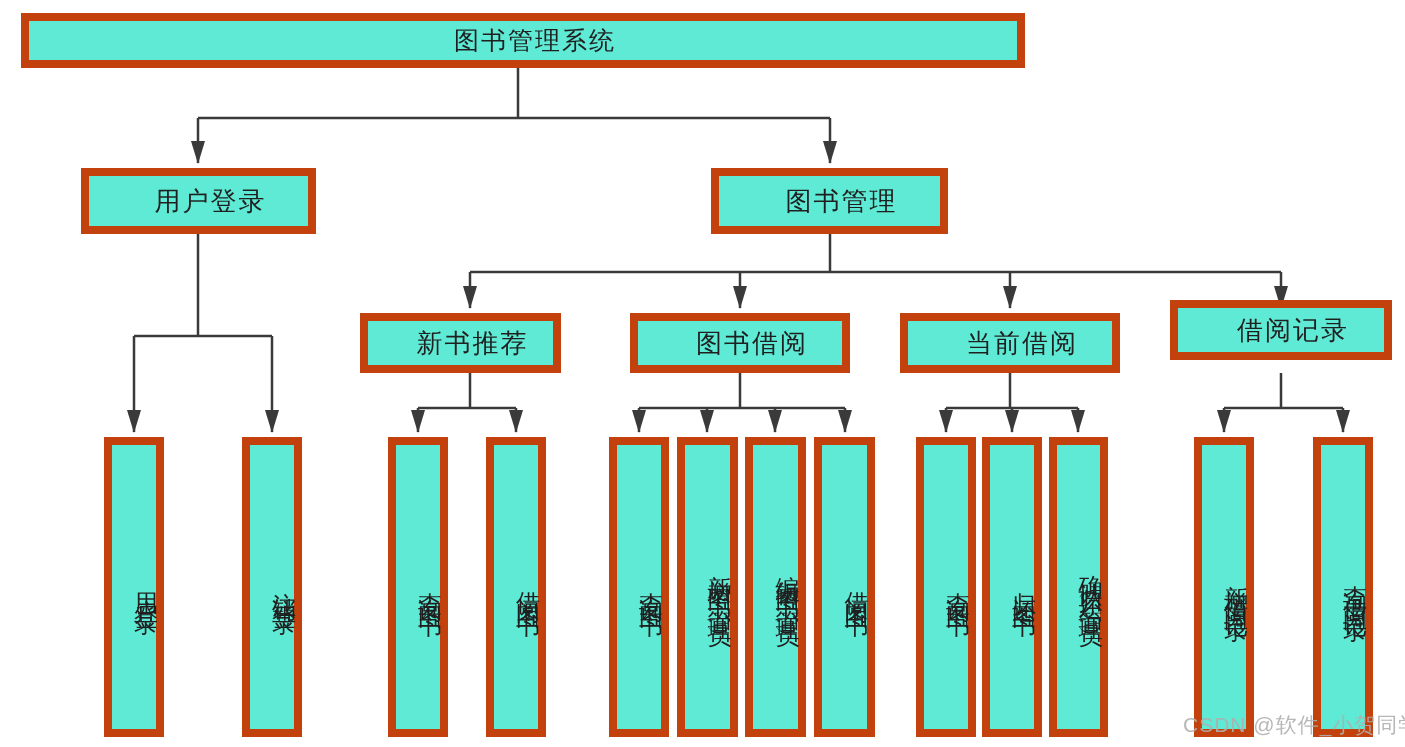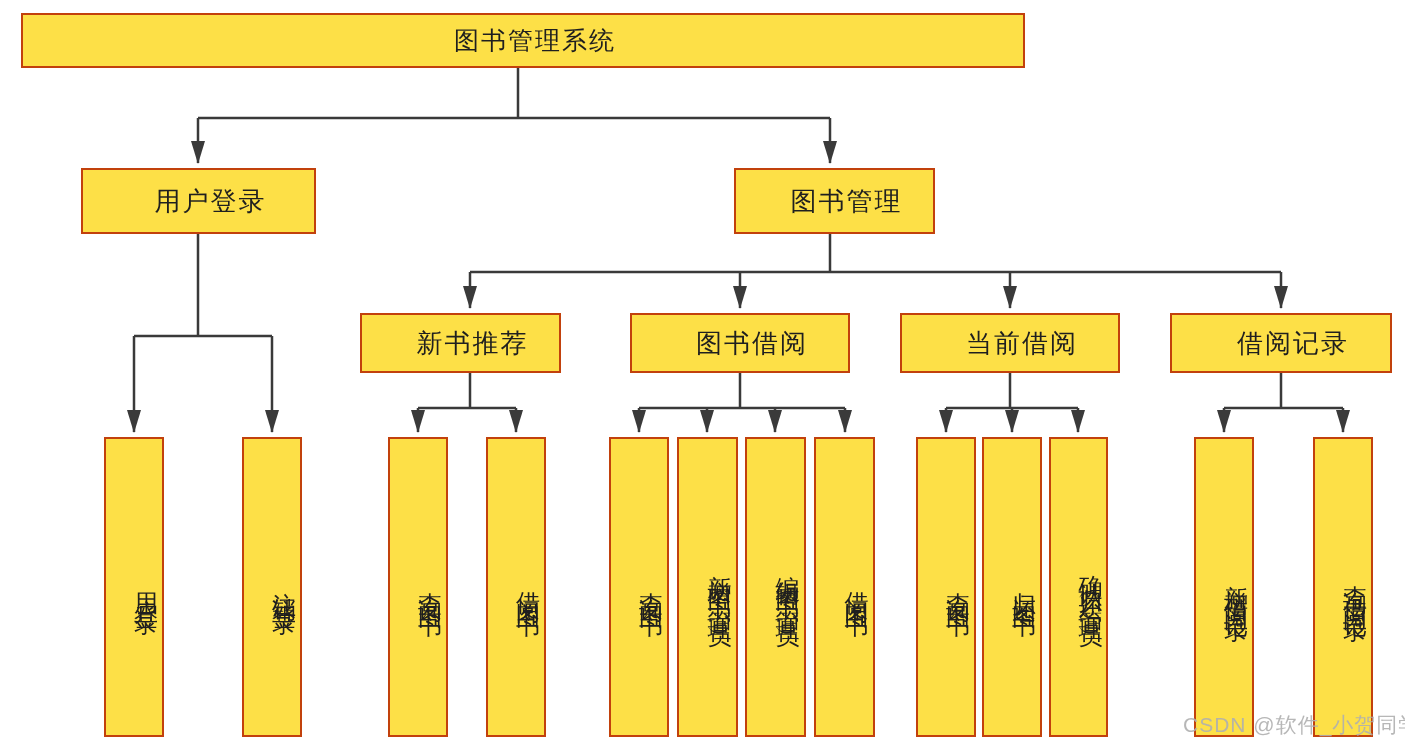--- a/index.html
+++ b/index.html
@@ -18,22 +18,22 @@
   .connectors {
     position: absolute;
     left: 0;
     top: 0;
     z-index: 1;
     pointer-events: none;
   }
   .box {
     position: absolute;
     box-sizing: border-box;
-    border: 2px solid #c2410c;
-    background: #fde047;
+    border: 8px solid #c2410c;
+    background: #5eead4;
     color: #1f1f1f;
     display: flex;
     align-items: center;
     justify-content: center;
     z-index: 2;
     font-size: 26px;
     letter-spacing: 2px;
     white-space: nowrap;
     padding-left: 24px;
   }
@@ -101,26 +101,26 @@
       <line x1="1078" y1="408" x2="1078" y2="432" marker-end="url(#arrow)"></line>
 
       <line x1="1224" y1="408" x2="1224" y2="432" marker-end="url(#arrow)"></line>
       <line x1="1343" y1="408" x2="1343" y2="432" marker-end="url(#arrow)"></line>
     </g>
   </svg>
 
   <div class="box root" style="left:21px; top:13px; width:1004px; height:55px;">图书管理系统</div>
 
   <div class="box" style="left:81px; top:168px; width:235px; height:66px;">用户登录</div>
-  <div class="box" style="left:711px; top:168px; width:201px; height:66px;margin-left:23px;">图书管理</div>
+  <div class="box" style="left:711px; top:168px; width:237px; height:66px;">图书管理</div>
 
   <div class="box" style="left:360px; top:313px; width:201px; height:60px;">新书推荐</div>
   <div class="box" style="left:900px; top:313px; width:220px; height:60px;">当前借阅</div>
   <div class="box" style="left:630px; top:313px; width:220px; height:60px;">图书借阅</div>
-  <div class="box" style="left:1170px; top:313px; width:222px; height:60px;">借阅记录</div>
+  <div class="box" style="left:1170px; top:300px; width:222px; height:60px;">借阅记录</div>
 
   <div class="box v" style="left:104px; top:437px; width:60px; height:300px;">用户登录</div>
   <div class="box v" style="left:242px; top:437px; width:60px; height:300px;">注销登录</div>
 
   <div class="box v" style="left:388px; top:437px; width:60px; height:300px;">查询图书</div>
   <div class="box v" style="left:486px; top:437px; width:60px; height:300px;">借阅图书</div>
 
   <div class="box v" style="left:609px; top:437px; width:60px; height:300px;">查询图书</div>
   <div class="box v" style="left:677px; top:437px; width:61px; height:300px;">新增图书（管理员）</div>
   <div class="box v" style="left:745px; top:437px; width:61px; height:300px;">编辑图书（管理员）</div>

